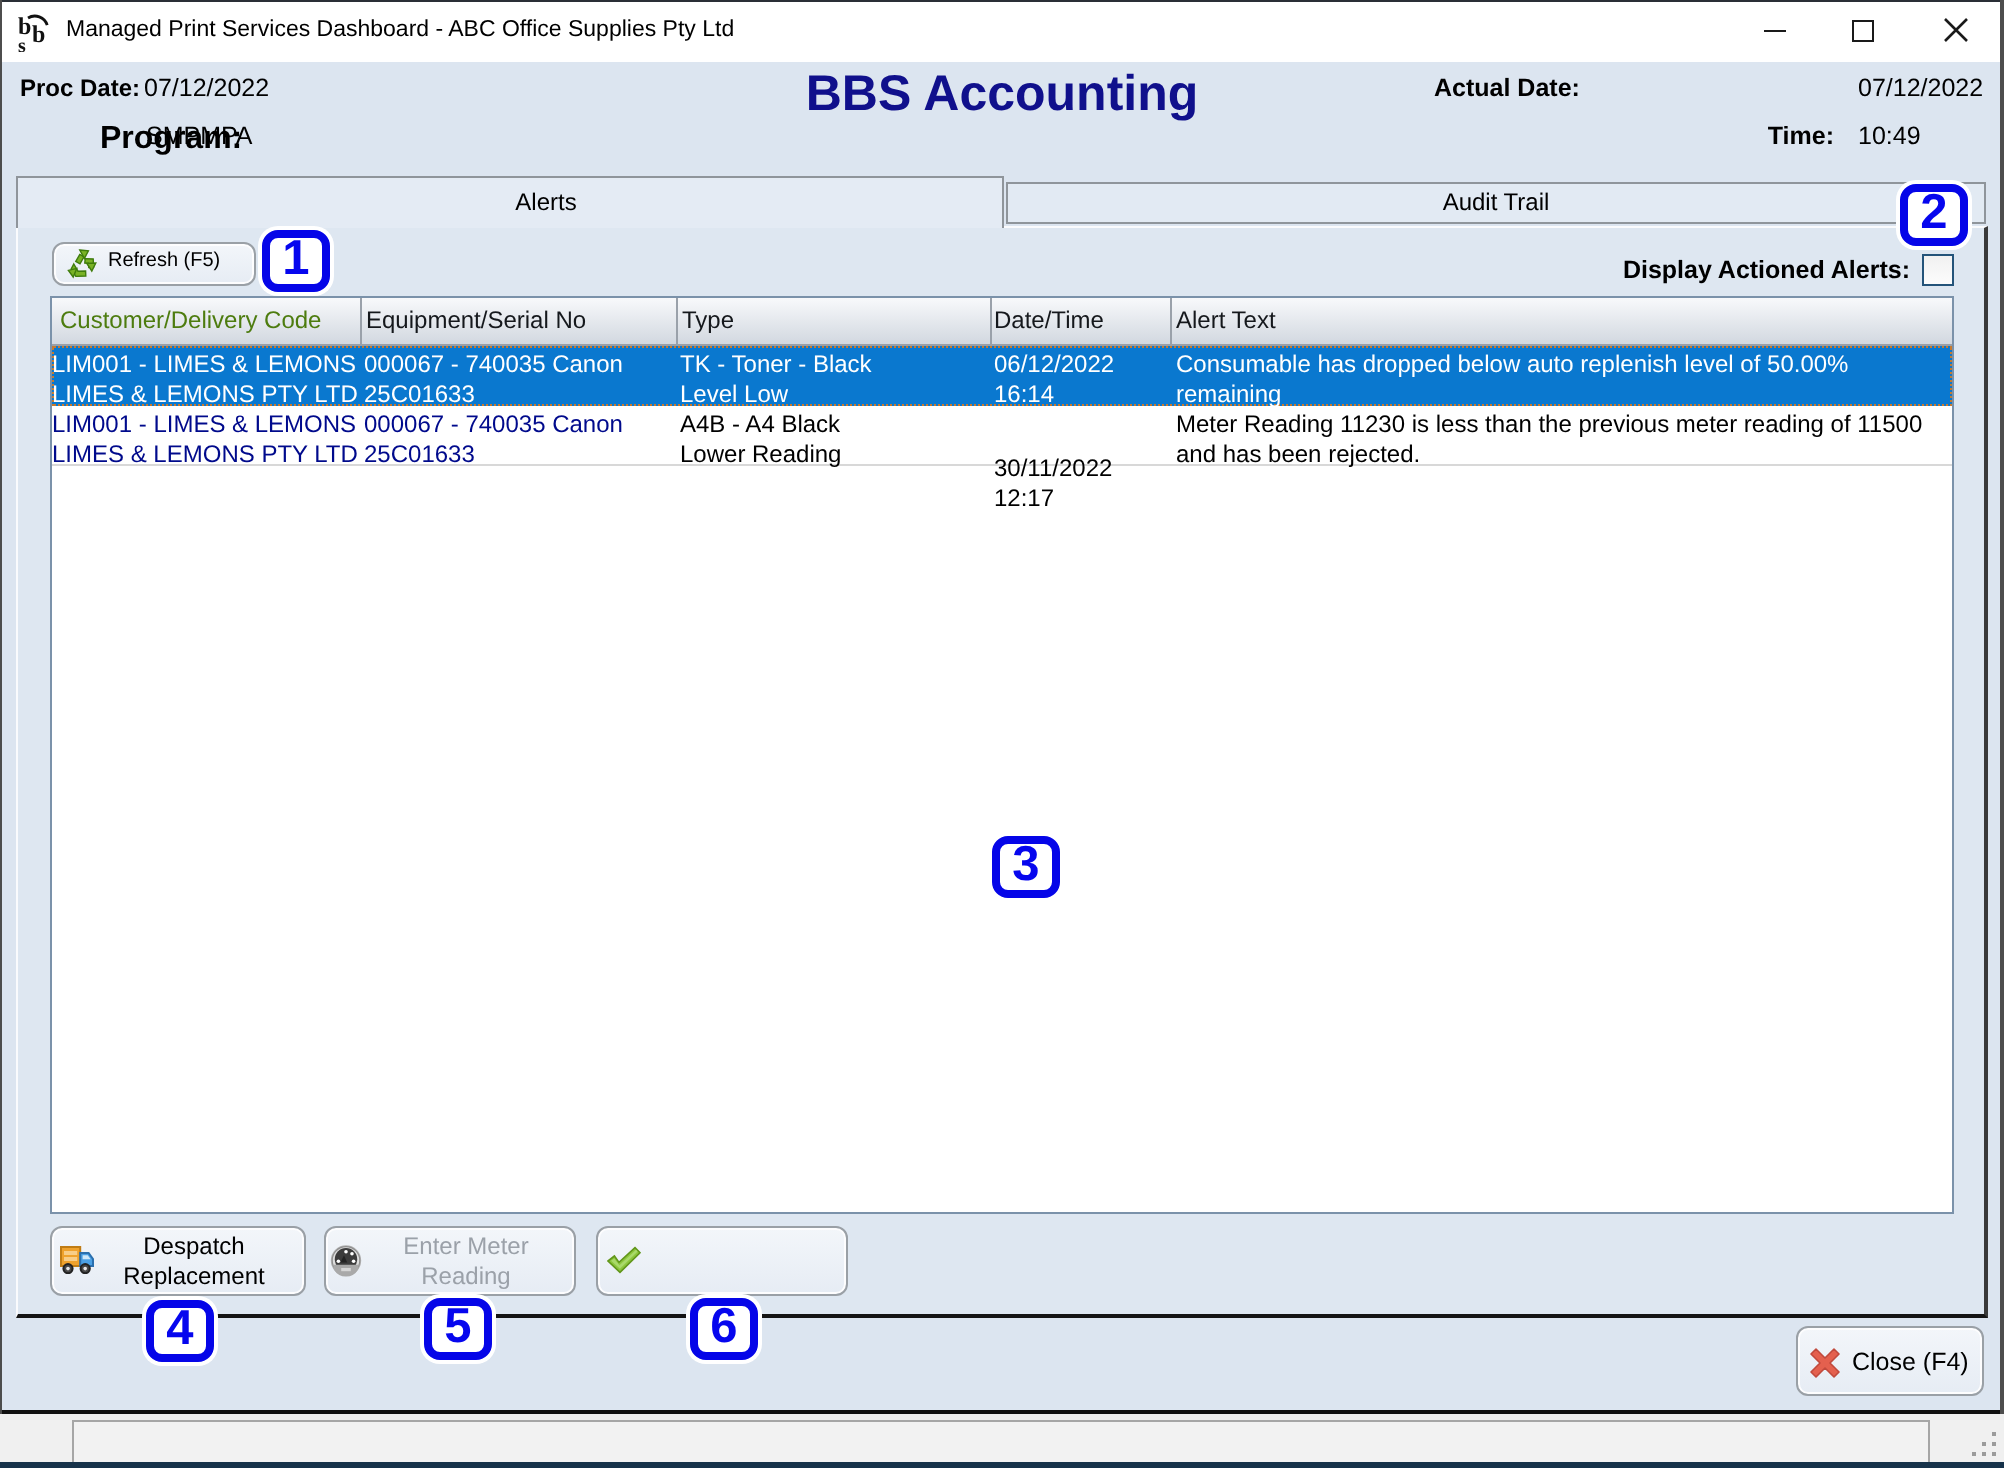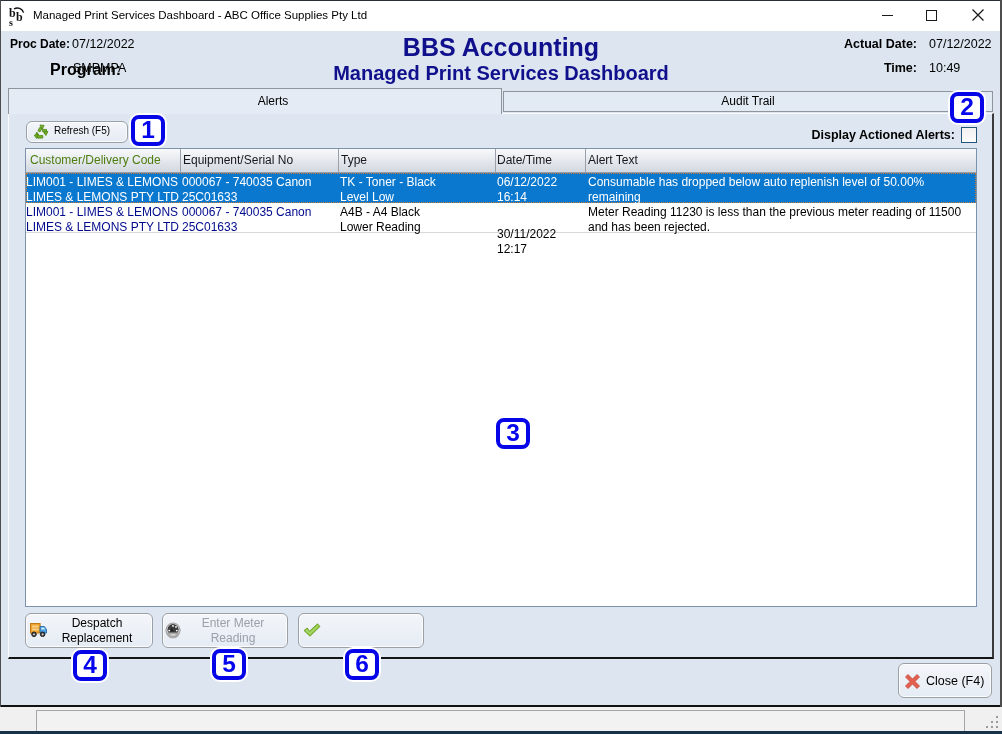--- a/index.html
+++ b/index.html
@@ -33,22 +33,21 @@
   <div class="abs" style="left:926px;top:10px;width:11px;height:11px;border:1.4px solid #1a1a1a;"></div>
   <svg class="abs" style="left:972px;top:9px;" width="12" height="12" viewBox="0 0 12 12">
     <path d="M0.5 0.5 L11.5 11.5 M11.5 0.5 L0.5 11.5" stroke="#1a1a1a" stroke-width="1.3"></path>
   </svg>
 
   <div class="abs b" style="left:10px;top:37px;font-size:12px;">Proc Date:</div>
   <div class="abs" style="left:72px;top:37px;font-size:12.5px;">07/12/2022</div>
   <div class="abs b" style="left:10px;top:61px;font-size:16px;padding-left:40px;">Program:</div>
   <div class="abs" style="left:73px;top:61px;font-size:12.5px;">SMPMPA</div>
   <div class="abs b navy" style="left:0;top:33px;width:1002px;text-align:center;font-size:25px;">BBS Accounting</div>
-  <div class="abs b navy" style="left:0;top:62px;width:1002px;text-align:center;font-size:20px;">Managed Print Services Dashboard</div>
-  <div class="abs b" style="left:717px;top:37px;width:200px;text-align:right;font-size:12.5px;">Actual Date:</div>
+  <div class="abs b" style="left:717px;top:37px;width:200px;font-size:12.5px;">Actual Date:</div>
   <div class="abs" style="left:929px;top:37px;font-size:12.5px;">07/12/2022</div>
   <div class="abs b" style="left:717px;top:61px;width:200px;text-align:right;font-size:12.5px;">Time:</div>
   <div class="abs" style="left:929px;top:61px;font-size:12.5px;">10:49</div>
 
   <div class="abs" style="left:503px;top:91px;width:490px;height:21px;background:#e2eaf3;border:1px solid #8f959b;"></div>
   <div class="abs" style="left:503px;top:94px;width:490px;text-align:center;font-size:12px;">Audit Trail</div>
 
   <div class="abs" style="left:8px;top:113px;width:986px;height:546px;background:#dee7f1;
        border-top:1px solid #fafbfd;border-left:1px solid #fafbfd;
        border-right:2px solid #3a3a3a;border-bottom:2px solid #141414;"></div>

